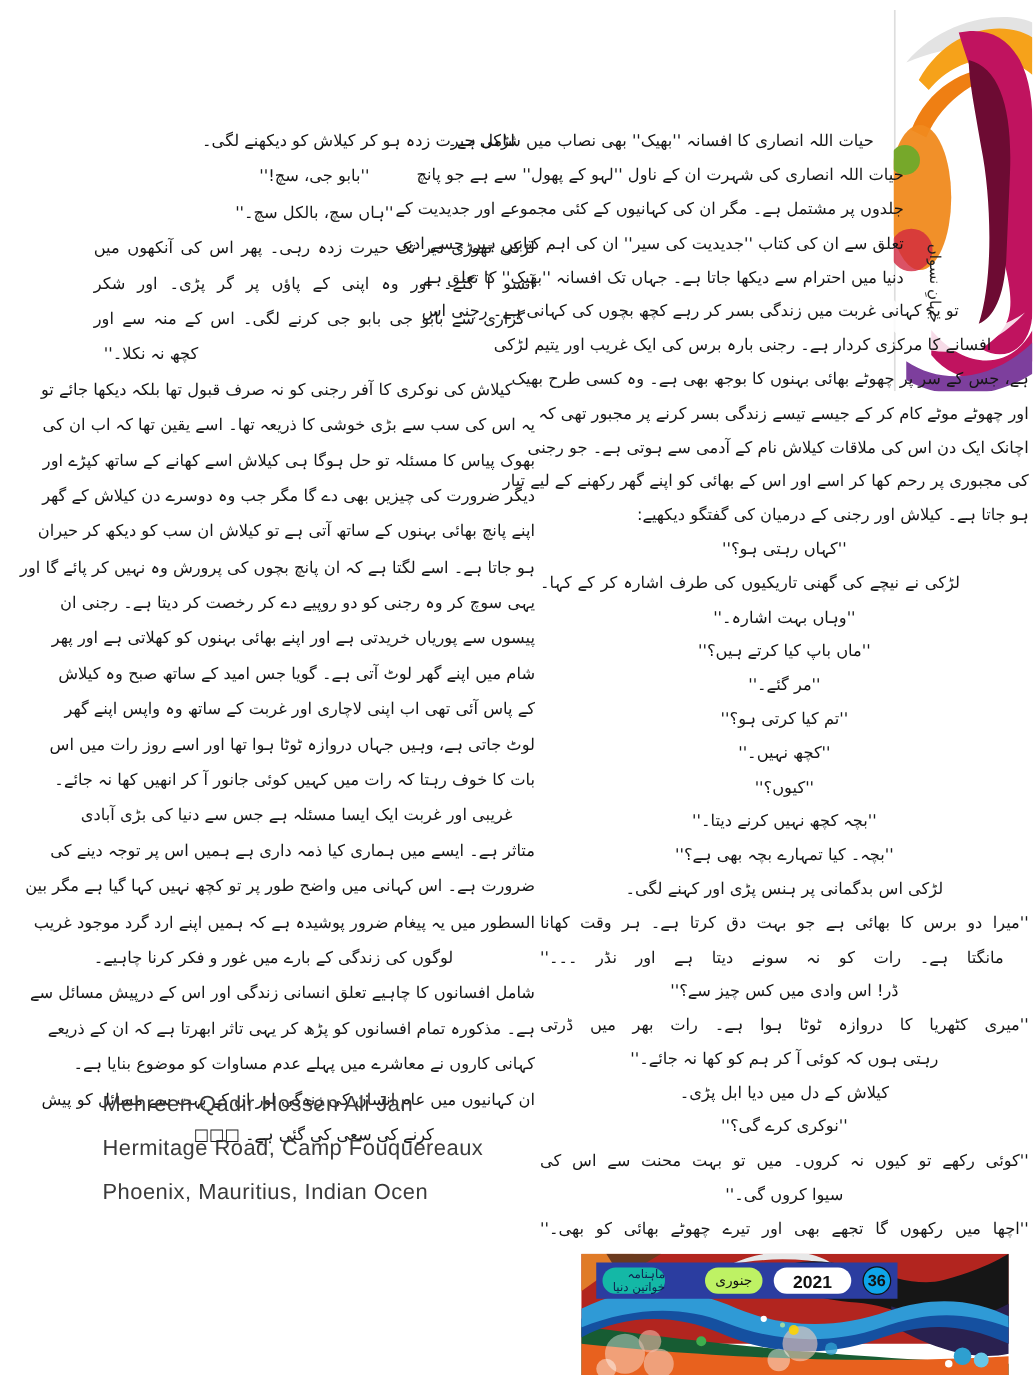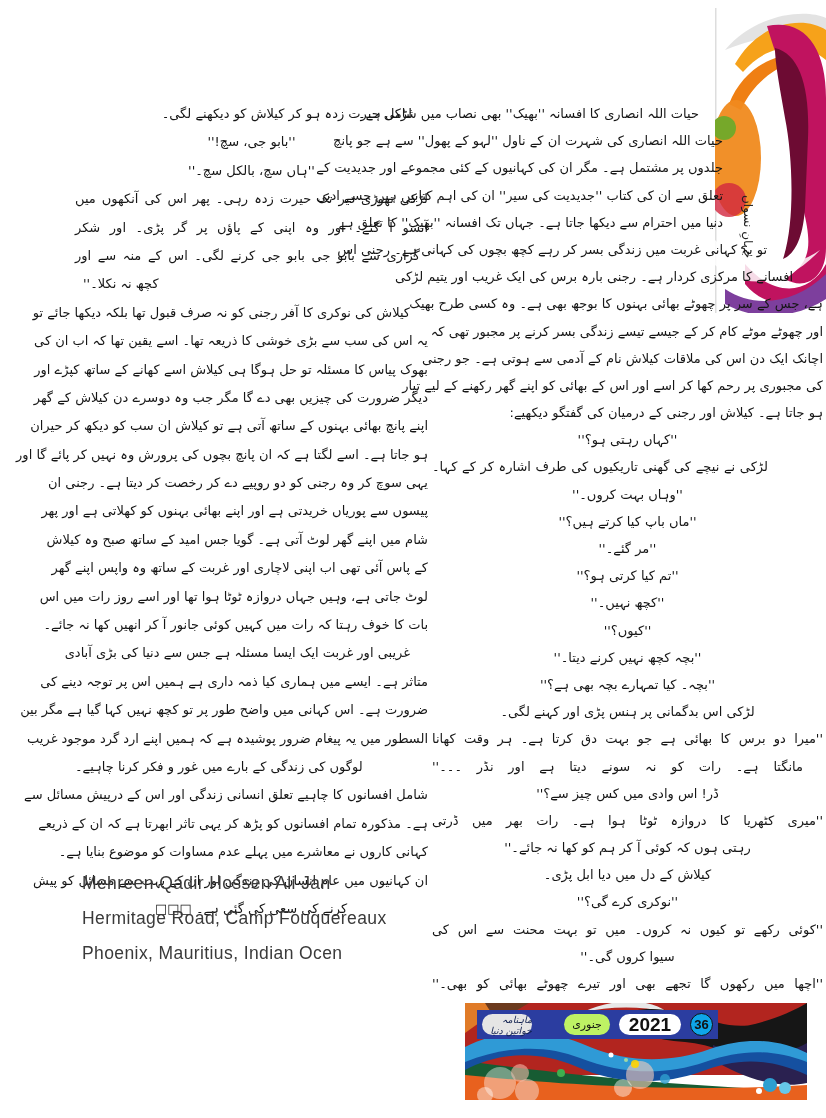--- a/index.html
+++ b/index.html
@@ -36,23 +36,23 @@
   .footer-art{position:absolute;left:465px;top:1003px;width:342px;height:97px;}
   .footer-bar{position:absolute;left:477px;top:1010px;width:241px;height:29px;
               background:#2b3da0;display:flex;flex-direction:row-reverse;
               align-items:center;padding:0 5px;box-sizing:border-box;gap:9px;}
   .pill{border-radius:13px;display:flex;align-items:center;justify-content:center;
         height:21px;box-sizing:border-box;}
   .pill-num{background:#0ea5e9;border:1.5px solid #111;border-radius:50%;
             width:23px;height:23px;font-family:"Liberation Sans",sans-serif;
             font-weight:bold;font-size:13px;color:#111;}
   .pill-year{background:#fff;width:62px;font-family:"Liberation Sans",sans-serif;
-             font-weight:bold;font-size:19px;color:#111;}
+             font-weight:bold;font-size:14px;color:#111;}
   .pill-month{background:#bef264;width:46px;font-size:11px;color:#111;direction:rtl;}
-  .pill-mag{background:#e5e5e5;width:50px;font-size:9.5px;color:#10204f;direction:rtl;margin-right:auto;font-style:italic;}
+  .pill-mag{background:#14b8a6;width:50px;font-size:9.5px;color:#10204f;direction:rtl;margin-right:auto;}
 </style>
 </head>
 <body>
 
 <div class="page">
 
   <div class="masthead">
     <svg viewBox="0 0 111 305" width="111" height="305">
       <rect x="0" y="0" width="1.5" height="305" fill="#cfcfcf" opacity="0.7"></rect>
       <path d="M10,42 C40,6 90,0 111,10 L111,42 C80,20 40,30 10,42 Z" fill="#dcdcdc" opacity="0.8"></path>
@@ -78,21 +78,21 @@
       <div class="ln j" style="margin-right: 100px;">دنیا میں احترام سے دیکھا جاتا ہے۔ جہاں تک افسانہ ''بھیک'' کا تعلق ہے</div>
       <div class="ln j" style="margin-right: 56px;">تو یہ کہانی غربت میں زندگی بسر کر رہے کچھ بچوں کی کہانی ہے۔ رجنی اس</div>
       <div class="ln j" style="margin-right: 30px;">افسانے کا مرکزی کردار ہے۔ رجنی بارہ برس کی ایک غریب اور یتیم لڑکی</div>
       <div class="ln j">ہے، جس کے سر پر چھوٹے بھائی بہنوں کا بوجھ بھی ہے۔ وہ کسی طرح بھیک</div>
       <div class="ln j">اور چھوٹے موٹے کام کر کے جیسے تیسے زندگی بسر کرنے پر مجبور تھی کہ</div>
       <div class="ln j">اچانک ایک دن اس کی ملاقات کیلاش نام کے آدمی سے ہوتی ہے۔ جو رجنی</div>
       <div class="ln j">کی مجبوری پر رحم کھا کر اسے اور اس کے بھائی کو اپنے گھر رکھنے کے لیے تیار</div>
       <div class="ln l" style="margin-left: 140px;">ہو جاتا ہے۔ کیلاش اور رجنی کے درمیان کی گفتگو دیکھیے:</div>
       <div class="ln c">''کہاں رہتی ہو؟''</div>
       <div class="ln j" style="margin-right: 55px;">لڑکی نے نیچے کی گھنی تاریکیوں کی طرف اشارہ کر کے کہا۔</div>
-      <div class="ln c">''وہاں بہت کروں۔''</div>
+      <div class="ln c">''وہاں بہت اشارہ۔''</div>
       <div class="ln c">''ماں باپ کیا کرتے ہیں؟''</div>
       <div class="ln c">''مر گئے۔''</div>
       <div class="ln c">''تم کیا کرتی ہو؟''</div>
       <div class="ln c">''کچھ نہیں۔''</div>
       <div class="ln c">''کیوں؟''</div>
       <div class="ln c">''بچہ کچھ نہیں کرنے دیتا۔''</div>
       <div class="ln c">''بچہ۔ کیا تمہارے بچہ بھی ہے؟''</div>
       <div class="ln c">لڑکی اس بدگمانی پر ہنس پڑی اور کہنے لگی۔</div>
       <div class="ln j">''میرا دو برس کا بھائی ہے جو بہت دق کرتا ہے۔ ہر وقت کھانا</div>
       <div class="ln j" style="margin-right: 20px;">مانگتا ہے۔ رات کو نہ سونے دیتا ہے اور نڈر ۔۔۔''</div>

